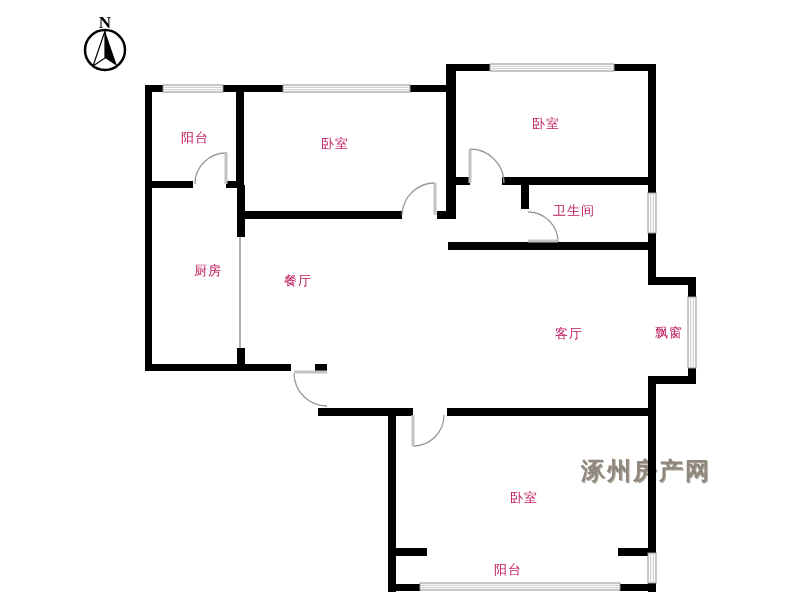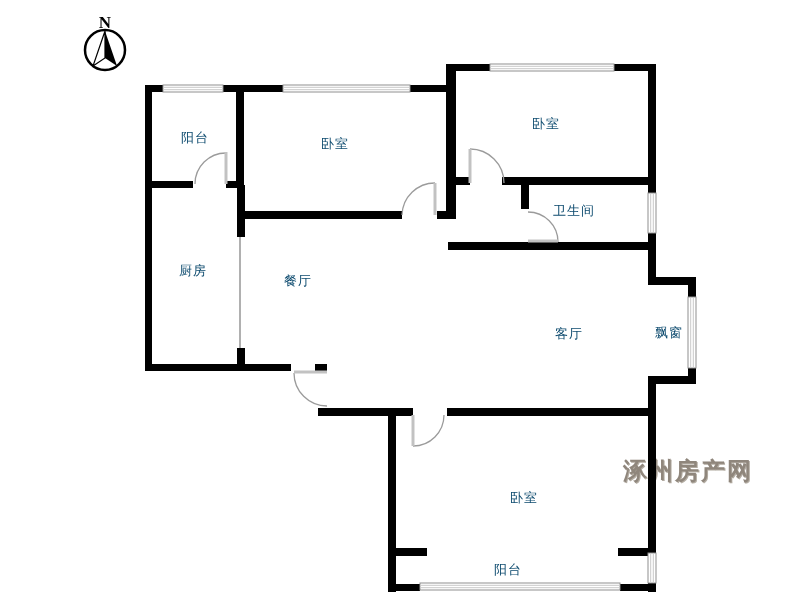--- a/index.html
+++ b/index.html
@@ -1,48 +1,48 @@
 <!DOCTYPE html>
 <html><head>
 <meta charset="utf-8">
 <style>
   html,body{margin:0;padding:0;background:#fff;}
   .plan{position:relative;width:800px;height:600px;background:#ffffff;overflow:hidden;
         font-family:"DejaVu Sans","Liberation Sans",sans-serif;}
   .plan svg{position:absolute;left:0;top:0;z-index:3;pointer-events:none;}
   .room-label{position:absolute;z-index:1;transform:translate(-50%,-50%);
-        font-size:13px;letter-spacing:1px;color:#0c4a6e;white-space:nowrap;}
+        font-size:13px;letter-spacing:1px;color:#be185d;white-space:nowrap;}
   .watermark{position:absolute;z-index:2;transform:translate(-50%,-50%);
         font-weight:bold;color:#8f867c;text-shadow:1px 1px 0 #b3aca2;white-space:nowrap;}
   .wm-title{font-size:24px;letter-spacing:2px;}
   .wm-url{font-size:18px;letter-spacing:0;}
   .wall{fill:#000;}
   .win-frame{fill:#fff;stroke:#8f8f8f;stroke-width:1;}
   .win-line{stroke:#c9c9c9;stroke-width:1;fill:none;}
   .door-arc{stroke:#9b9b9b;stroke-width:1.3;fill:none;}
   .door-leaf{stroke:#c2c2c2;stroke-width:3;fill:none;}
   .slide{stroke:#b0b0b0;stroke-width:2;fill:none;}
 </style>
 </head>
 <body>
 
 <div class="plan">
 
   <span class="room-label" style="left:195px;top:138px;">阳台</span>
   <span class="room-label" style="left:335px;top:144px;">卧室</span>
   <span class="room-label" style="left:546px;top:124px;">卧室</span>
   <span class="room-label" style="left:574px;top:211px;">卫生间</span>
-  <span class="room-label" style="left:193px;top:271px;">厨房</span>
+  <span class="room-label" style="left:208px;top:271px;">厨房</span>
   <span class="room-label" style="left:298px;top:281px;">餐厅</span>
   <span class="room-label" style="left:569px;top:334px;">客厅</span>
   <span class="room-label" style="left:669px;top:333px;font-family:Liberation Serif, serif;">飘窗</span>
   <span class="room-label" style="left:524px;top:498px;">卧室</span>
   <span class="room-label" style="left:508px;top:570px;">阳台</span>
 
-  <span class="watermark wm-title" style="left:646px;top:471px;margin-left:42px;">涿州房产网</span>
+  <span class="watermark wm-title" style="left:646px;top:471px;">涿州房产网</span>
 
   <svg width="800" height="600" viewBox="0 0 800 600">
 
     <g>
 
       <rect class="wall" x="145" y="85" width="18" height="7"></rect>
       <rect class="wall" x="223" y="85" width="60" height="7"></rect>
       <rect class="wall" x="410" y="85" width="46" height="7"></rect>
       <rect class="wall" x="448" y="64" width="42" height="7"></rect>
       <rect class="wall" x="614" y="64" width="42" height="7"></rect>

